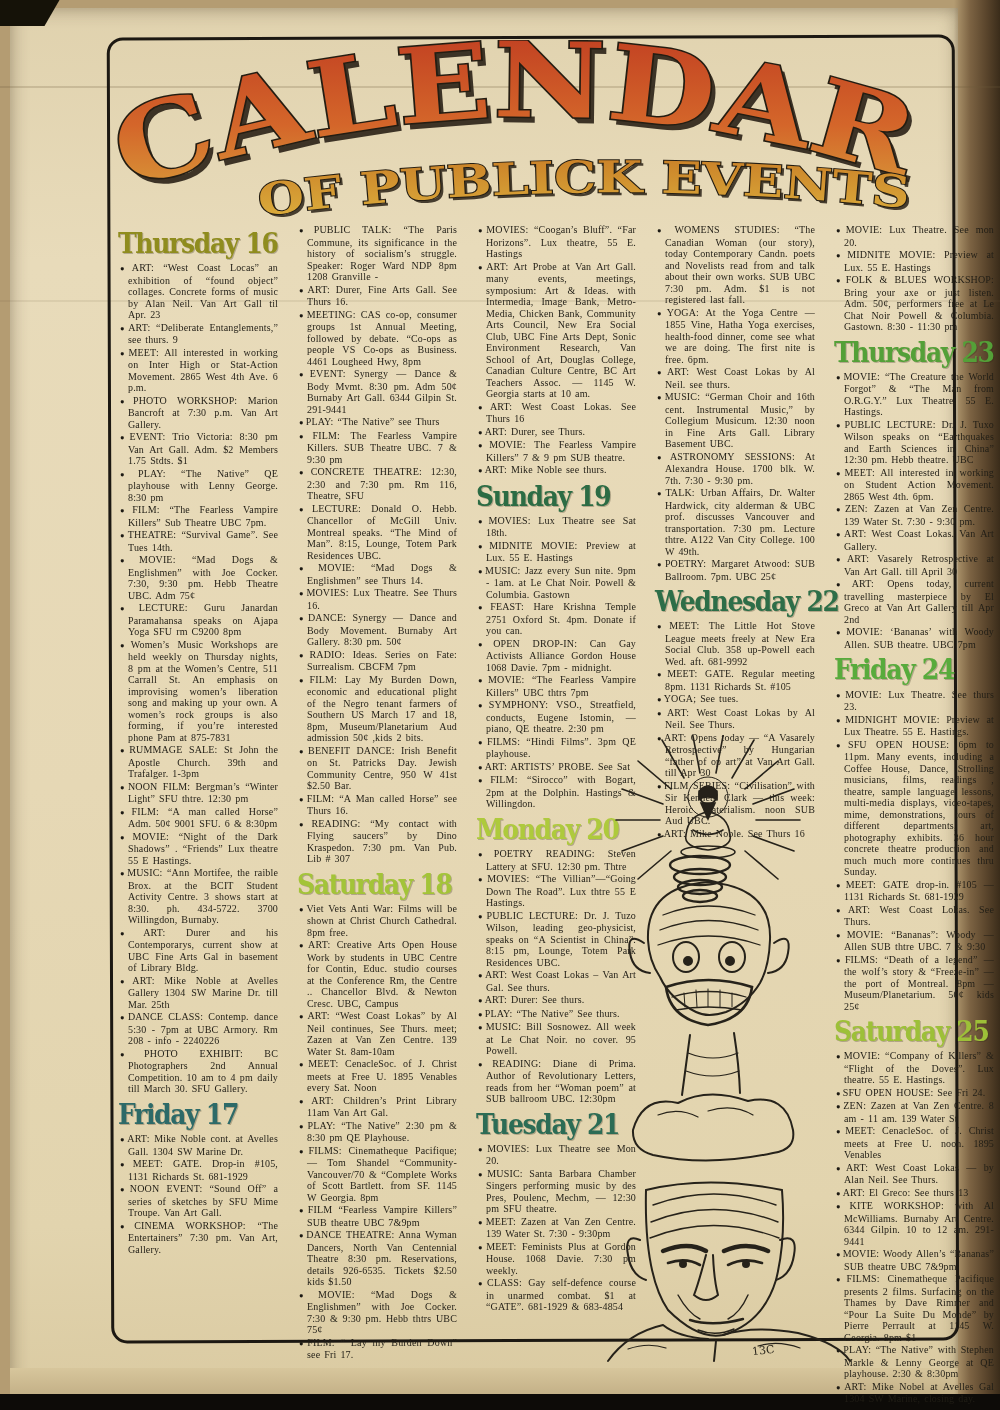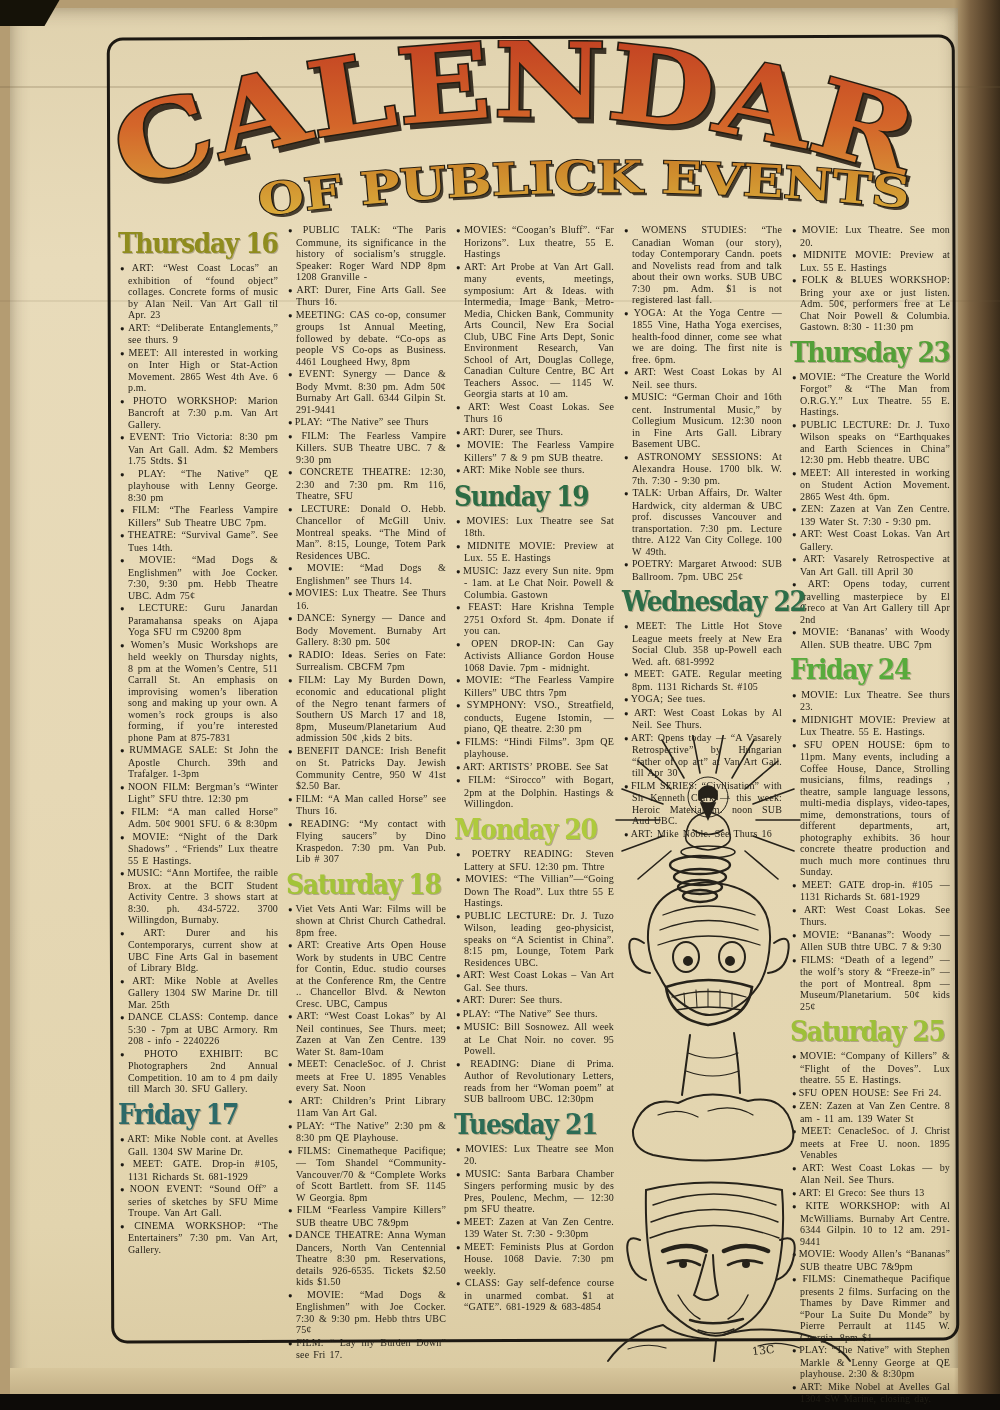--- a/index.html
+++ b/index.html
@@ -12,21 +12,21 @@
          background:linear-gradient(90deg,rgba(90,70,45,0) 0%,#7c6343 35%,#5a452c 70%,#3a2c1a 100%);}
   .bottom-black{position:absolute;left:0;bottom:0;width:1000px;height:16px;background:#0d0b08;}
   .bottom-edge{position:absolute;left:10px;top:1368px;width:948px;height:26px;
          background:linear-gradient(180deg,#d7c69c,#c4b188);}
   .corner-blot{position:absolute;left:0;top:0;width:70px;height:26px;background:#151208;
          transform:skewX(-30deg) translateX(-18px);}
   .crease{position:absolute;left:0;width:1000px;height:2px;background:rgba(110,90,60,.22);}
   .border-box{position:absolute;left:109px;top:36px;width:842px;height:1300px;
          border:3px solid #1c1812;border-radius:16px;transform:rotate(-.2deg);}
   .masthead{position:absolute;left:112px;top:40px;width:834px;height:190px;}
-  .columns{position:absolute;left:120px;top:224px;width:828px;display:flex;gap:10px;}
+  .columns{position:absolute;left:120px;top:224px;width:828px;display:flex;gap:21px;}
   .col{width:158px;flex:0 0 158px;}
   .day-heading{font-family:"DejaVu Serif",serif;font-weight:bold;font-size:25px;
          letter-spacing:-1.3px;white-space:nowrap;line-height:1.05;margin:7px 0 5px -2px;
          text-shadow:1px 1px 0 rgba(45,40,20,.28);transform:scaleY(1.08);}
   .item{margin:0 0 1px 0;font-size:10px;line-height:11.5px;letter-spacing:.15px;
          word-spacing:1.4px;text-align:justify;color:#211e16;
          padding-left:8px;text-indent:-8px;}
   .bullet{font-size:7.5px;margin-right:2px;color:#1c1913;}
   .illustration{position:absolute;left:548px;top:735px;width:310px;height:628px;}
   .page-mark{position:absolute;left:752px;top:1344px;font-size:11px;color:#2a261c;

